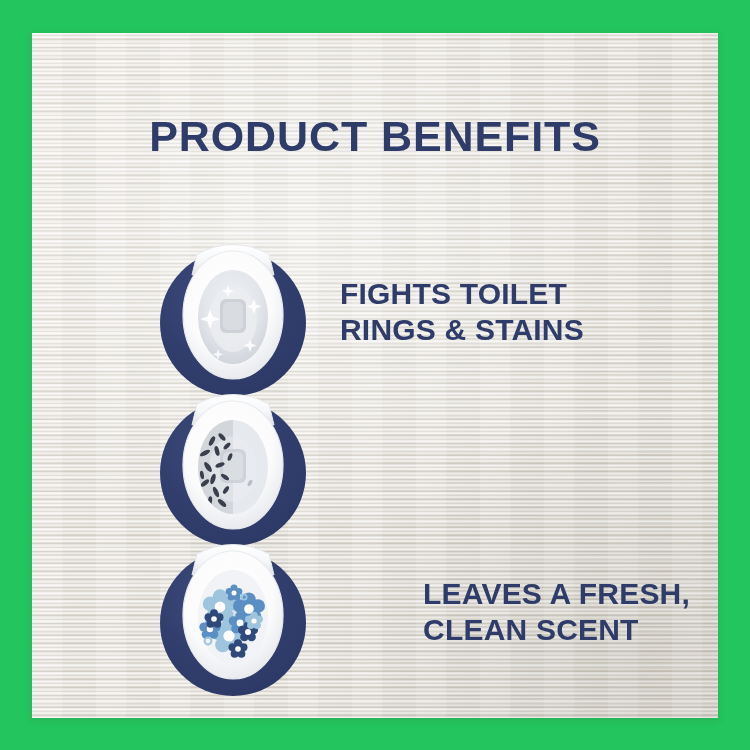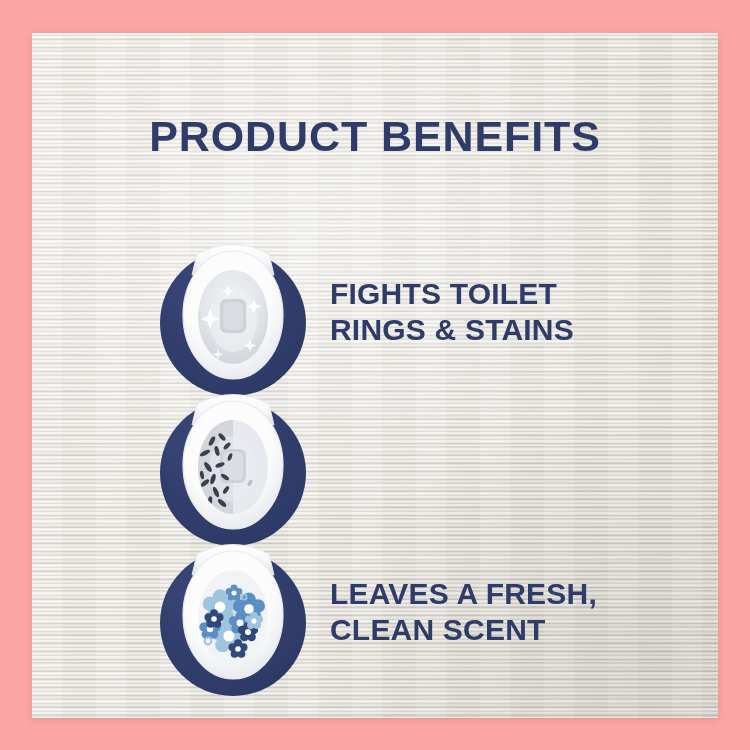--- a/index.html
+++ b/index.html
@@ -12,21 +12,21 @@
     height: 750px;
     background: #ffffff;
     font-family: "Liberation Sans", sans-serif;
     overflow: hidden;
   }
 
   #stage {
     position: relative;
     width: 750px;
     height: 750px;
-    background: #fca5a5;
+    background: #22c55e;
   }
 
   
   #panel {
     position: absolute;
     left: 32px;
     top: 33px;
     width: 686px;
     height: 685px;
     background-color: #e4e1da;
@@ -87,31 +87,31 @@
   .row {
     position: absolute;
     left: 150px;
     width: 540px;
     height: 150px;
     display: flex;
     align-items: center;
   }
   #row-0 { top: 237px; }
   #row-1 { top: 387px; }
-  #row-2 { top: 537px; }
+  #row-2 { top: 537px; justify-content: space-between; }
 
   .icon-wrap {
     position: relative;
     width: 165px;
     height: 150px;
     flex: 0 0 165px;
   }
 
   .benefit-text {
-    margin-left: 15px;
+    margin-left: 25px;
     font-size: 30px;
     font-weight: bold;
     color: #2f3c69;
     line-height: 1.20;
     letter-spacing: 0.2px;
     white-space: pre-line;
   }
 
   
   .ring {

